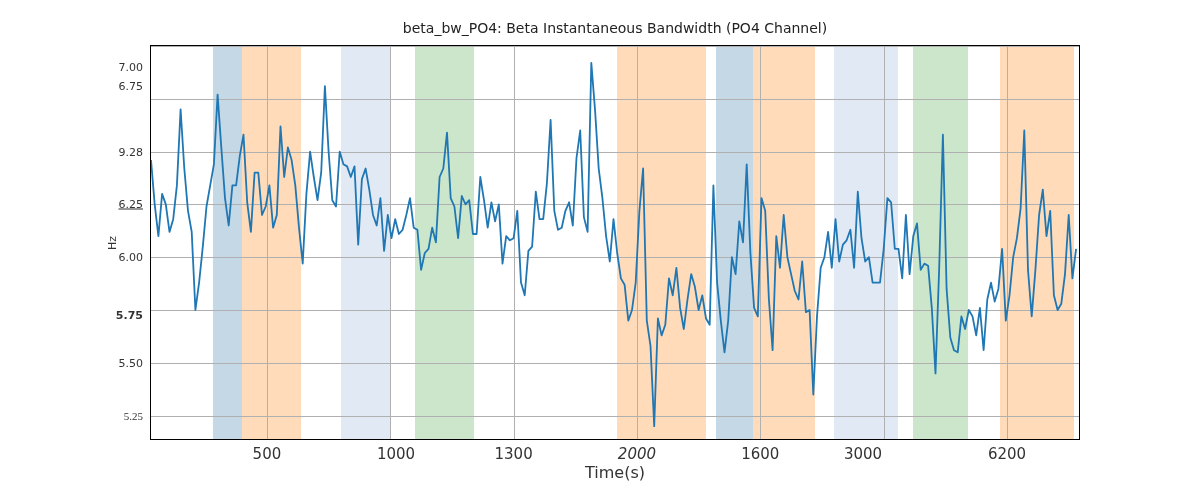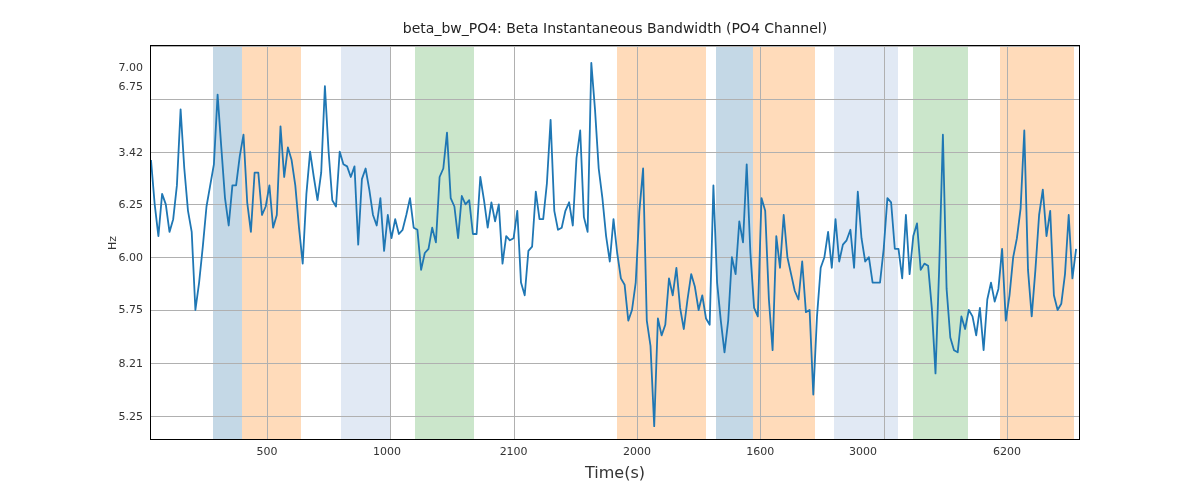--- a/index.html
+++ b/index.html
@@ -42,21 +42,21 @@
     position: absolute;
     background: #b0b0b0;
   }
   .grid-v { top: 0; bottom: 0; width: 1px; }
   .grid-h { left: 0; right: 0; height: 1px; }
   .tick-x {
     position: absolute;
     top: 100%;
     transform: translateX(-50%);
     margin-top: 6px;
-    font-size: 11px;
+    font-size: 15px;
     color: #333;
   }
   .tick-y {
     position: absolute;
     right: 100%;
     transform: translateY(-50%);
     margin-right: 8px;
     font-size: 11px;
     color: #333;
     white-space: nowrap;
@@ -128,28 +128,28 @@
         <div class="grid-h" style="top: 211.23px;"></div>
         <div class="grid-h" style="top: 158.422px;"></div>
         <div class="grid-h" style="top: 105.615px;"></div>
         <div class="grid-h" style="top: 52.8075px;"></div>
         <div class="grid-h" style="top: 0px;"></div>
         <svg class="line" width="930" height="395">
           <path d="M0.0,114.1L3.7,158.4L7.4,190.1L11.1,147.9L14.8,158.4L18.5,185.9L22.2,173.2L25.9,139.4L29.6,63.4L33.3,122.5L37.0,164.8L40.7,185.9L44.4,264.0L48.1,236.6L51.8,200.7L55.5,160.5L59.2,139.4L62.9,118.3L66.6,48.6L70.3,101.4L74.0,152.1L77.7,179.5L81.4,139.4L85.1,139.4L88.8,109.8L92.5,88.7L96.2,156.3L99.9,185.9L103.6,126.7L107.3,126.7L111.0,169.0L114.7,160.5L118.4,139.4L122.1,181.7L125.8,169.0L129.5,80.3L133.2,131.0L136.9,101.4L140.6,114.1L144.3,139.4L148.0,181.7L151.7,217.6L155.4,147.9L159.1,105.6L162.8,131.0L166.5,154.2L170.2,126.7L173.9,40.1L177.6,105.6L181.3,154.2L185.0,160.5L188.7,105.6L192.4,118.3L196.1,120.4L199.8,131.0L203.5,120.4L207.2,198.6L210.9,133.1L214.6,122.5L218.3,143.6L222.0,169.0L225.7,179.5L229.4,152.1L233.1,204.9L236.8,169.0L240.5,192.2L244.2,173.2L247.9,188.0L251.6,183.8L255.3,169.0L259.0,152.1L262.7,181.7L266.4,183.8L270.1,223.9L273.8,207.0L277.5,202.8L281.2,181.7L284.9,196.4L288.6,131.0L292.3,122.5L296.0,86.6L299.7,152.1L303.4,160.5L307.1,192.2L310.8,150.0L314.5,158.4L318.2,154.2L321.9,188.0L325.6,188.0L329.3,131.0L333.0,154.2L336.7,181.7L340.4,156.3L344.1,175.3L347.8,158.4L351.5,217.6L355.2,190.1L358.9,194.3L362.6,192.2L366.3,164.8L370.0,236.6L373.7,249.3L377.4,204.9L381.1,200.7L384.8,145.7L388.5,173.2L392.2,173.2L395.9,137.3L399.6,73.9L403.3,164.8L407.0,183.8L410.7,181.7L414.4,164.8L418.1,156.3L421.8,179.5L425.5,112.0L429.2,84.5L432.9,171.1L436.6,185.9L440.3,16.9L444.0,63.4L447.7,122.5L451.4,152.1L455.1,190.1L458.8,215.5L462.5,173.2L466.2,207.0L469.9,232.4L473.6,238.7L477.3,274.6L481.0,264.0L484.7,236.6L488.4,164.8L492.1,122.5L495.8,274.6L499.5,299.9L503.2,380.2L506.9,272.5L510.6,289.4L514.3,278.8L518.0,232.4L521.7,249.3L525.4,221.8L529.1,261.9L532.8,283.0L536.5,253.5L540.2,228.1L543.9,240.8L547.6,264.0L551.3,249.3L555.0,272.5L558.7,278.8L562.4,139.4L566.1,236.6L569.8,274.6L573.5,306.3L577.2,274.6L580.9,211.2L584.6,228.1L588.3,175.3L592.0,196.4L595.7,118.3L599.4,207.0L603.1,261.9L606.8,270.4L610.5,152.1L614.2,164.8L617.9,253.5L621.6,304.2L625.3,190.1L629.0,221.8L632.7,169.0L636.4,211.2L640.1,228.1L643.8,245.0L647.5,253.5L651.2,215.5L654.9,266.1L658.6,264.0L662.3,348.5L666.0,270.4L669.7,221.8L673.4,211.2L677.1,185.9L680.8,221.8L684.5,173.2L688.2,215.5L691.9,198.6L695.6,194.3L699.4,183.8L703.1,221.8L706.8,145.7L710.5,192.2L714.2,215.5L717.9,211.2L721.6,236.6L725.3,236.6L729.0,236.6L732.7,202.8L736.4,152.1L740.1,156.3L743.8,202.8L747.5,202.8L751.2,232.4L754.9,169.0L758.6,228.1L762.3,190.1L766.0,177.4L769.7,223.9L773.4,217.6L777.1,219.7L780.8,261.9L784.5,327.4L788.2,221.8L791.9,88.7L795.6,242.9L799.3,291.5L803.0,304.2L806.7,306.3L810.4,270.4L814.1,283.0L817.8,264.0L821.5,270.4L825.2,289.4L828.9,261.9L832.6,304.2L836.3,253.5L840.0,236.6L843.7,255.6L847.4,242.9L851.1,202.8L854.8,274.6L858.5,249.3L862.2,211.2L865.9,192.2L869.6,162.6L873.3,84.5L877.0,223.9L880.7,270.4L884.4,223.9L888.1,169.0L891.8,143.6L895.5,190.1L899.2,164.8L902.9,249.3L906.6,264.0L910.3,257.7L914.0,228.1L917.7,169.0L921.4,232.4L925.1,202.8"></path>
         </svg>
       </div>
   <div class="tick-x" style="left: 115.942px;">500</div>
-      <div class="tick-x" style="left: 236px;">1000</div>
-      <div class="tick-x" style="left: 362.626px;">2100</div>
-      <div class="tick-x" style="left: 485.968px;">2000</div>
+      <div class="tick-x" style="left: 245px;">1000</div>
+      <div class="tick-x" style="left: 362.626px;">1300</div>
+      <div class="tick-x" style="left: 485.968px; font-style: italic;">2000</div>
       <div class="tick-x" style="left: 609.31px;">1600</div>
       <div class="tick-x" style="left: 712px;">3000</div>
       <div class="tick-x" style="left: 855.995px;">6200</div>
-      <div class="tick-y" style="top: 369.652px;">5.25</div>
-      <div class="tick-y" style="top: 316.845px;">8.21</div>
-      <div class="tick-y" style="top: 263px;">5.75</div>
+      <div class="tick-y" style="top: 369.652px; font-family: Liberation Serif, serif;">5.25</div>
+      <div class="tick-y" style="top: 316.845px;">5.50</div>
+      <div class="tick-y" style="top: 269px; font-weight: bold;">5.75</div>
       <div class="tick-y" style="top: 211.23px; text-align: right;">6.00</div>
-      <div class="tick-y" style="top: 158.422px;">6.25</div>
-      <div class="tick-y" style="top: 105.615px;">3.42</div>
+      <div class="tick-y" style="top: 158.422px; text-decoration: underline;">6.25</div>
+      <div class="tick-y" style="top: 105.615px;">9.28</div>
       <div class="tick-y" style="top: 40px;">6.75</div>
       <div class="tick-y" style="top: 0px; margin-top: 21px;">7.00</div>
     </div>
 </div>
 
 </body></html>

